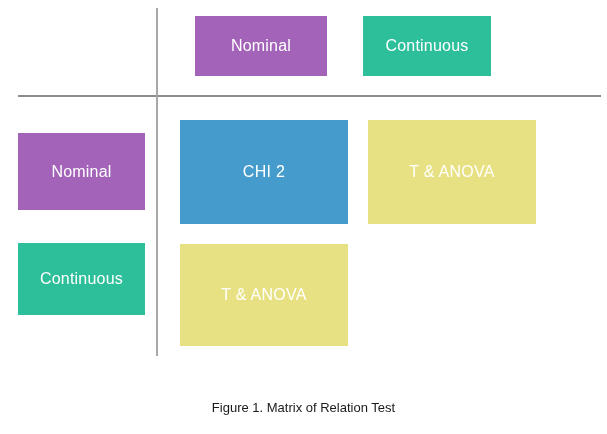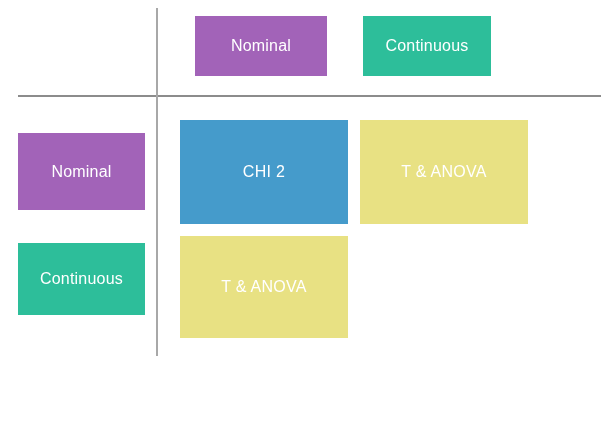--- a/index.html
+++ b/index.html
@@ -73,21 +73,21 @@
   
   #matrix {
     position: absolute;
     left: 180px;
     top: 120px;
     width: 340px;
     height: 210px;
     display: grid;
     grid-template-columns: 168px 168px;
     grid-template-rows: 104px 102px;
-    gap: 12px;
+    gap: 20px;
   }
   .cell {
     display: flex;
     align-items: center;
     justify-content: center;
     color: #ffffff;
     font-size: 16px;
     letter-spacing: 0.3px;
     box-sizing: border-box;
     text-align: center;
@@ -122,14 +122,15 @@
 
   <div id="matrix">
     <div class="cell" style="background-color: rgb(69, 155, 203);">CHI 2</div>
 
     <div class="cell" style="background-color: rgb(232, 225, 131);">T &amp; ANOVA</div>
 
     <div class="cell" style="background-color: rgb(232, 225, 131);">T &amp; ANOVA</div>
 
   </div>
 
+  <div id="caption" style="color: rgb(26, 26, 26);">Figure 1. Matrix of Relation Test</div>
 
 </div>
 
 </body></html>

